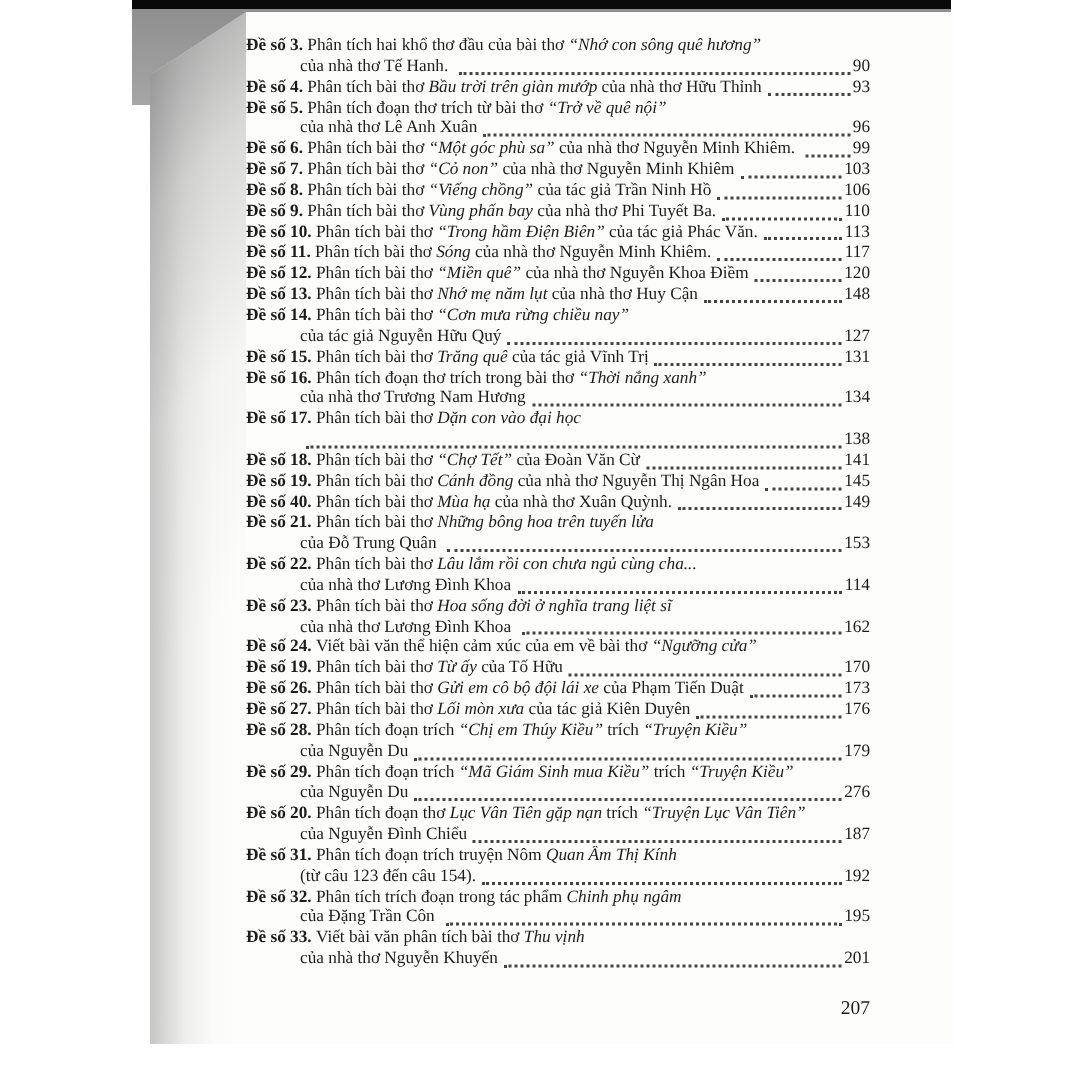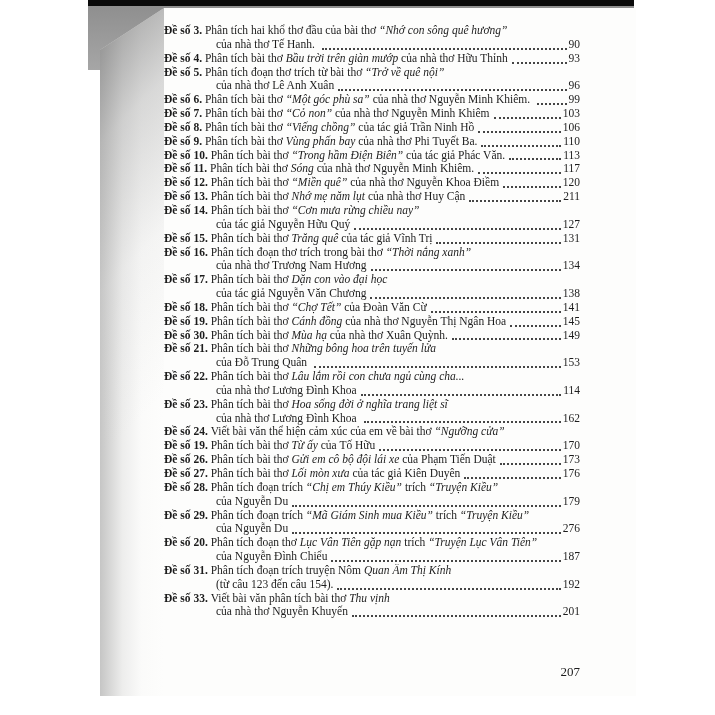--- a/index.html
+++ b/index.html
@@ -35,21 +35,21 @@
       linear-gradient(135deg, rgba(110,110,110,0.65) 0%, rgba(150,150,150,0.35) 18%, rgba(200,200,200,0.15) 38%, rgba(255,255,255,0) 60%),
       linear-gradient(to right, rgba(130,130,130,0.45) 0%, rgba(180,180,180,0.22) 35%, rgba(230,230,230,0.10) 65%, rgba(255,255,255,0) 100%);
     pointer-events: none;
   }
   .content {
     position: absolute; left: 64px; top: 16px; right: 56px;
     font-size: 11.5px; line-height: 13.85px;
   }
   .entry { }
   .line { display: flex; white-space: pre; height: 13.85px; overflow: hidden; }
-  .line.cont { padding-left: 52px; }
+  .line.cont { padding-left: 36px; }
   .num { font-weight: bold; }
   .it { font-style: italic; }
   .leader {
     flex: 1 1 auto; min-width: 10px;
     margin: 0 2px 2px 4px;
     border-bottom: 2px dotted #454545;
   }
   .pg { flex: 0 0 auto; }
   .folio {
     position: absolute; right: 56px; bottom: 16px;
@@ -90,45 +90,45 @@
         <div class="entry">
           <div class="line"><span class="num">Đề số 10. </span><span>Phân tích bài thơ </span><span class="it">“Trong hầm Điện Biên”</span><span> của tác giả Phác Văn.</span><span class="leader"></span><span class="pg">113</span></div>
         </div>
         <div class="entry">
           <div class="line"><span class="num">Đề số 11. </span><span>Phân tích bài thơ </span><span class="it">Sóng</span><span> của nhà thơ Nguyễn Minh Khiêm.</span><span class="leader"></span><span class="pg">117</span></div>
         </div>
         <div class="entry">
           <div class="line"><span class="num">Đề số 12. </span><span>Phân tích bài thơ </span><span class="it">“Miền quê”</span><span> của nhà thơ Nguyễn Khoa Điềm</span><span class="leader"></span><span class="pg">120</span></div>
         </div>
         <div class="entry">
-          <div class="line"><span class="num">Đề số 13. </span><span>Phân tích bài thơ </span><span class="it">Nhớ mẹ năm lụt</span><span> của nhà thơ Huy Cận</span><span class="leader"></span><span class="pg">211</span></div>
+          <div class="line"><span class="num">Đề số 13. </span><span>Phân tích bài thơ </span><span class="it">Nhớ mẹ năm lụt</span><span> của nhà thơ Huy Cận</span><span class="leader"></span><span class="pg">148</span></div>
         </div>
         <div class="entry">
           <div class="line"><span class="num">Đề số 14. </span><span>Phân tích bài thơ </span><span class="it">“Cơn mưa rừng chiều nay”</span></div>
           <div class="line cont"><span>của tác giả Nguyễn Hữu Quý</span><span class="leader"></span><span class="pg">127</span></div>
         </div>
         <div class="entry">
           <div class="line"><span class="num">Đề số 15. </span><span>Phân tích bài thơ </span><span class="it">Trăng quê</span><span> của tác giả Vĩnh Trị</span><span class="leader"></span><span class="pg">131</span></div>
         </div>
         <div class="entry">
           <div class="line"><span class="num">Đề số 16. </span><span>Phân tích đoạn thơ trích trong bài thơ </span><span class="it">“Thời nắng xanh”</span></div>
           <div class="line cont"><span>của nhà thơ Trương Nam Hương</span><span class="leader"></span><span class="pg">134</span></div>
         </div>
         <div class="entry">
           <div class="line"><span class="num">Đề số 17. </span><span>Phân tích bài thơ </span><span class="it">Dặn con vào đại học</span></div>
-          <div class="line cont"><span>của tác giả Nguyễn Văn Chương</span><span class="leader"></span><span class="pg">138</span></div>
+          <div class="line cont"><span class="leader"></span><span class="pg">138</span></div>
         </div>
         <div class="entry">
           <div class="line"><span class="num">Đề số 18. </span><span>Phân tích bài thơ </span><span class="it">“Chợ Tết”</span><span> của Đoàn Văn Cừ</span><span class="leader"></span><span class="pg">141</span></div>
         </div>
         <div class="entry">
           <div class="line"><span class="num">Đề số 19. </span><span>Phân tích bài thơ </span><span class="it">Cánh đồng</span><span> của nhà thơ Nguyễn Thị Ngân Hoa</span><span class="leader"></span><span class="pg">145</span></div>
         </div>
         <div class="entry">
-          <div class="line"><span class="num">Đề số 30. </span><span>Phân tích bài thơ </span><span class="it">Mùa hạ</span><span> của nhà thơ Xuân Quỳnh.</span><span class="leader"></span><span class="pg">149</span></div>
+          <div class="line"><span class="num">Đề số 40. </span><span>Phân tích bài thơ </span><span class="it">Mùa hạ</span><span> của nhà thơ Xuân Quỳnh.</span><span class="leader"></span><span class="pg">149</span></div>
         </div>
         <div class="entry">
           <div class="line"><span class="num">Đề số 21. </span><span>Phân tích bài thơ </span><span class="it">Những bông hoa trên tuyến lửa</span></div>
           <div class="line cont"><span>của Đỗ Trung Quân </span><span class="leader"></span><span class="pg">153</span></div>
         </div>
         <div class="entry">
           <div class="line"><span class="num">Đề số 22. </span><span>Phân tích bài thơ </span><span class="it">Lâu lắm rồi con chưa ngủ cùng cha...</span></div>
           <div class="line cont"><span>của nhà thơ Lương Đình Khoa</span><span class="leader"></span><span class="pg">114</span></div>
         </div>
         <div class="entry">
@@ -157,19 +157,23 @@
         </div>
         <div class="entry">
           <div class="line"><span class="num">Đề số 20. </span><span>Phân tích đoạn thơ </span><span class="it">Lục Vân Tiên gặp nạn</span><span> trích </span><span class="it">“Truyện Lục Vân Tiên”</span></div>
           <div class="line cont"><span>của Nguyễn Đình Chiểu</span><span class="leader"></span><span class="pg">187</span></div>
         </div>
         <div class="entry">
           <div class="line"><span class="num">Đề số 31. </span><span>Phân tích đoạn trích truyện Nôm </span><span class="it">Quan Âm Thị Kính</span></div>
           <div class="line cont"><span>(từ câu 123 đến câu 154).</span><span class="leader"></span><span class="pg">192</span></div>
         </div>
         <div class="entry">
+          <div class="line"><span class="num">Đề số 32. </span><span>Phân tích trích đoạn trong tác phẩm </span><span class="it">Chinh phụ ngâm</span></div>
+          <div class="line cont"><span>của Đặng Trần Côn </span><span class="leader"></span><span class="pg">195</span></div>
+        </div>
+        <div class="entry">
           <div class="line"><span class="num">Đề số 33. </span><span>Viết bài văn phân tích bài thơ </span><span class="it">Thu vịnh</span></div>
           <div class="line cont"><span>của nhà thơ Nguyễn Khuyến</span><span class="leader"></span><span class="pg">201</span></div>
         </div>
       </div>
     <div class="folio">207</div>
   </div>
 </div>
 
 </body></html>

